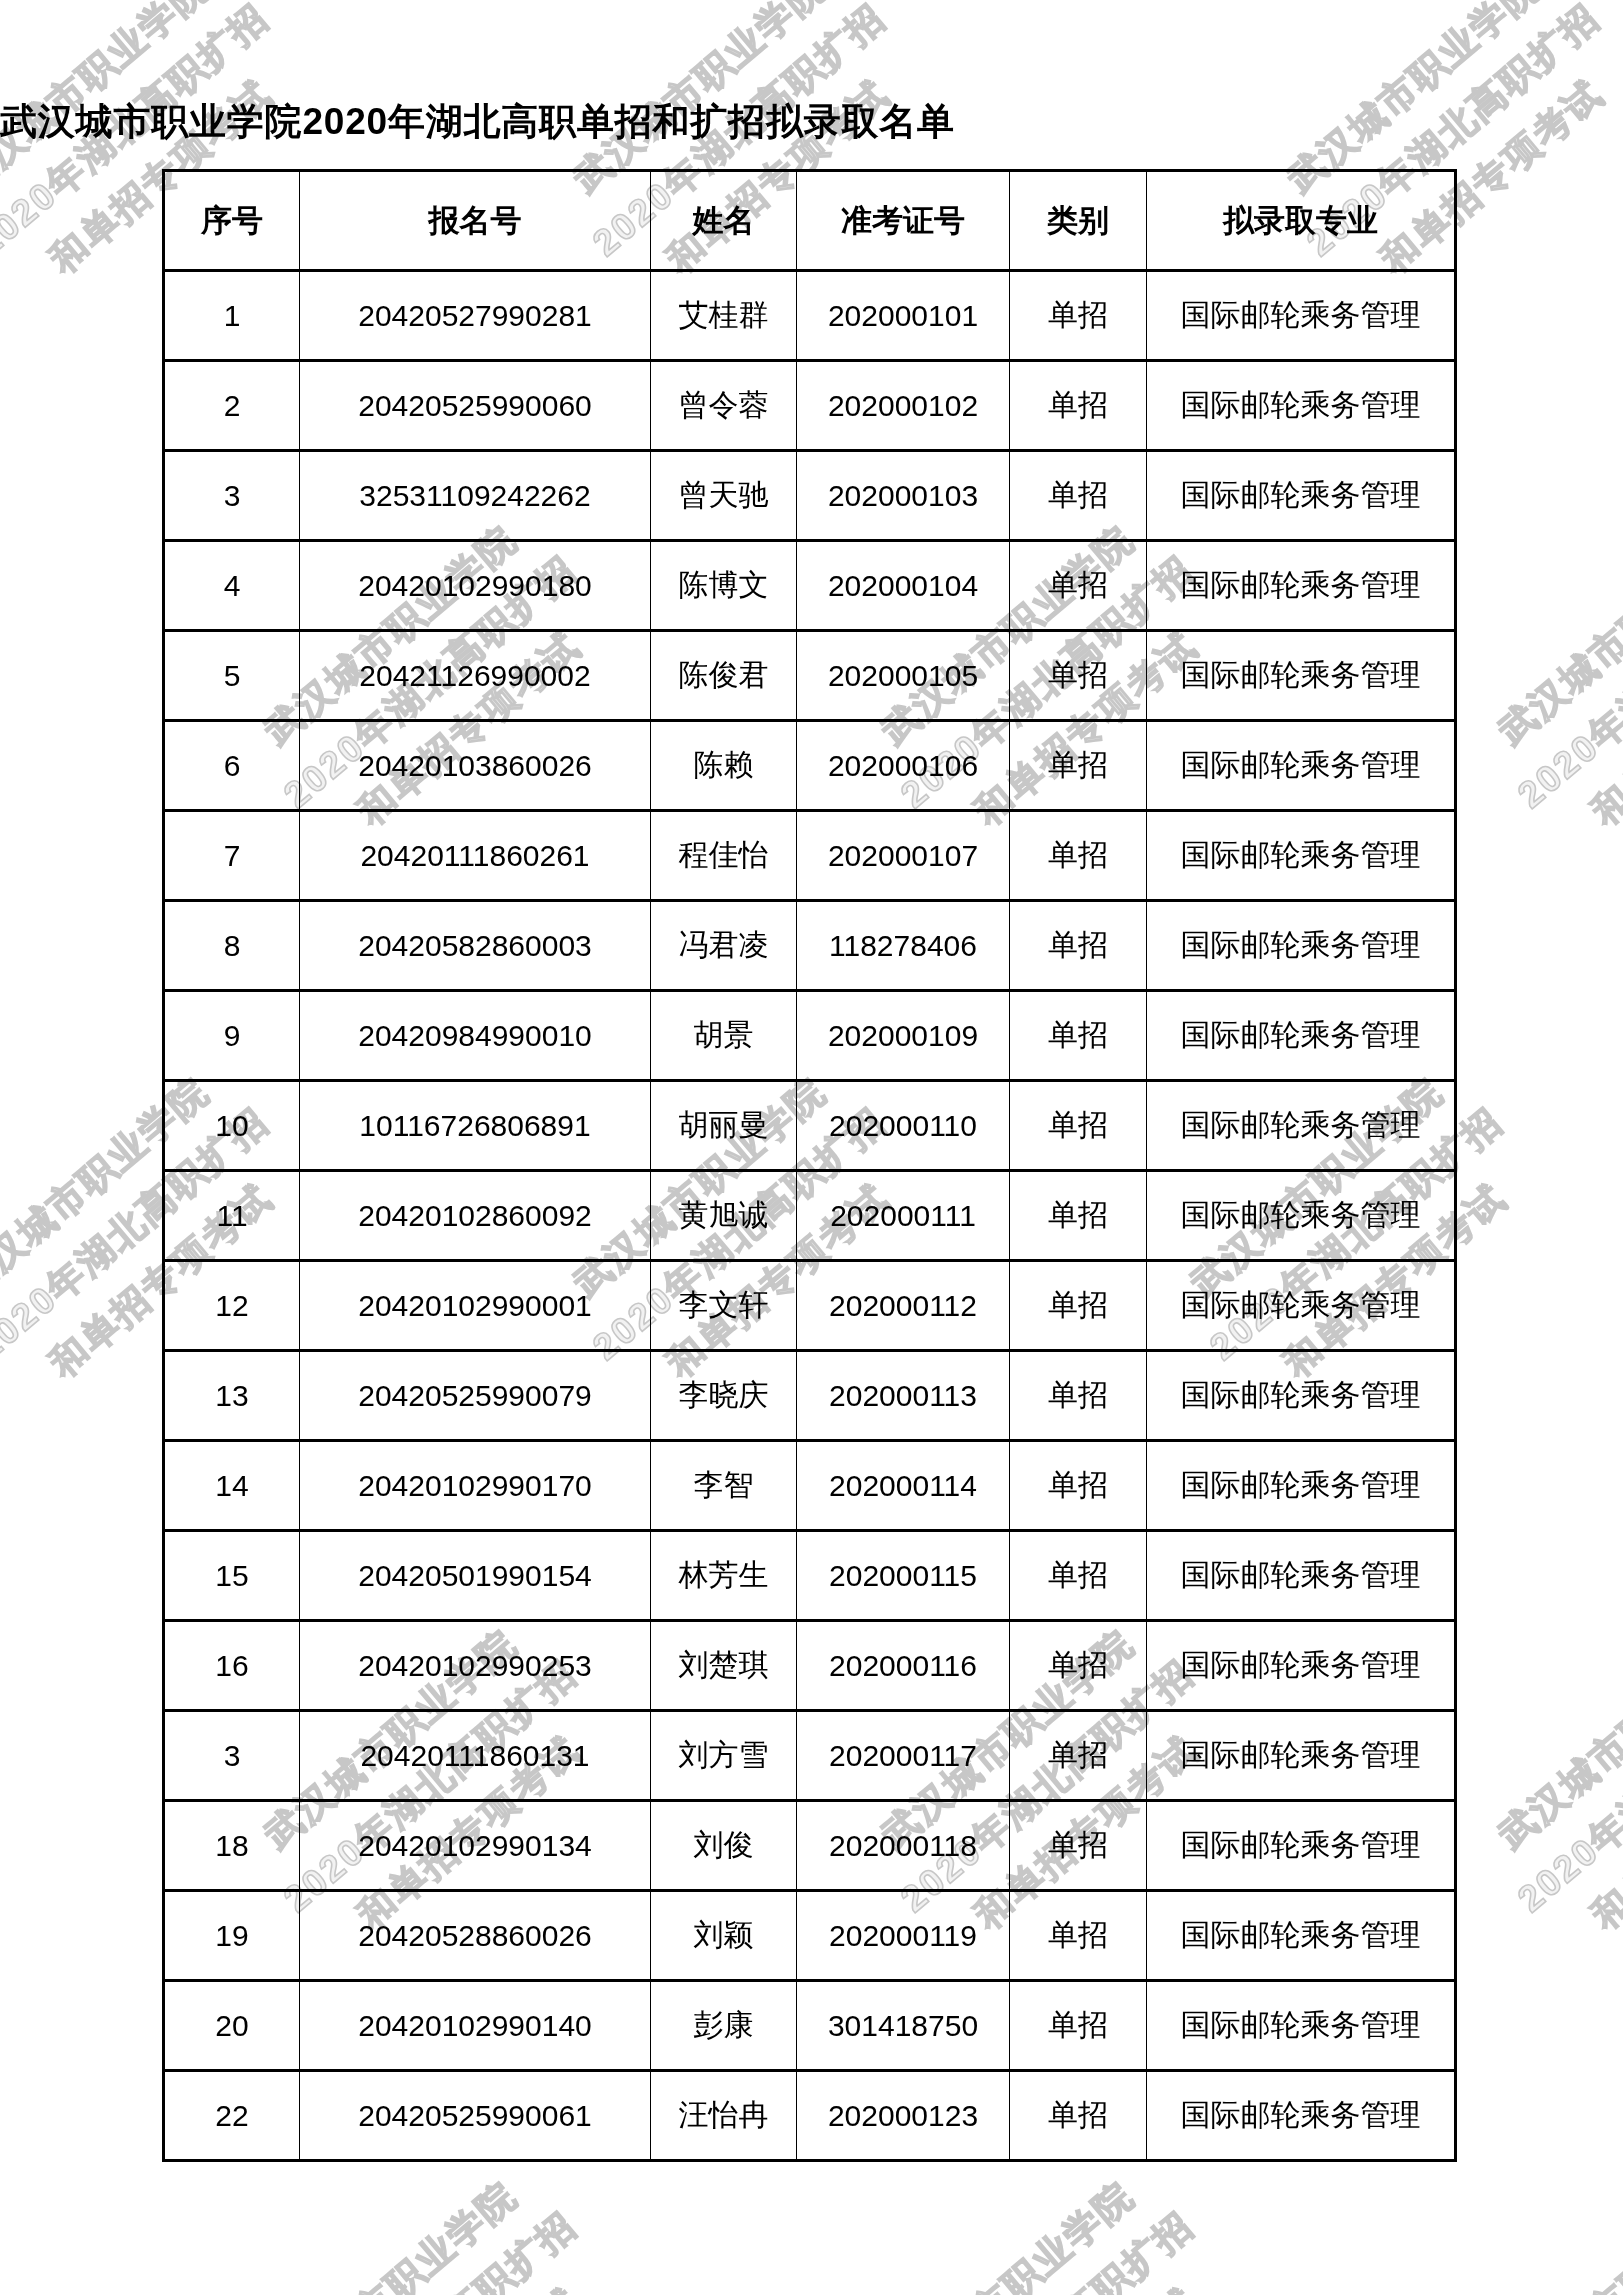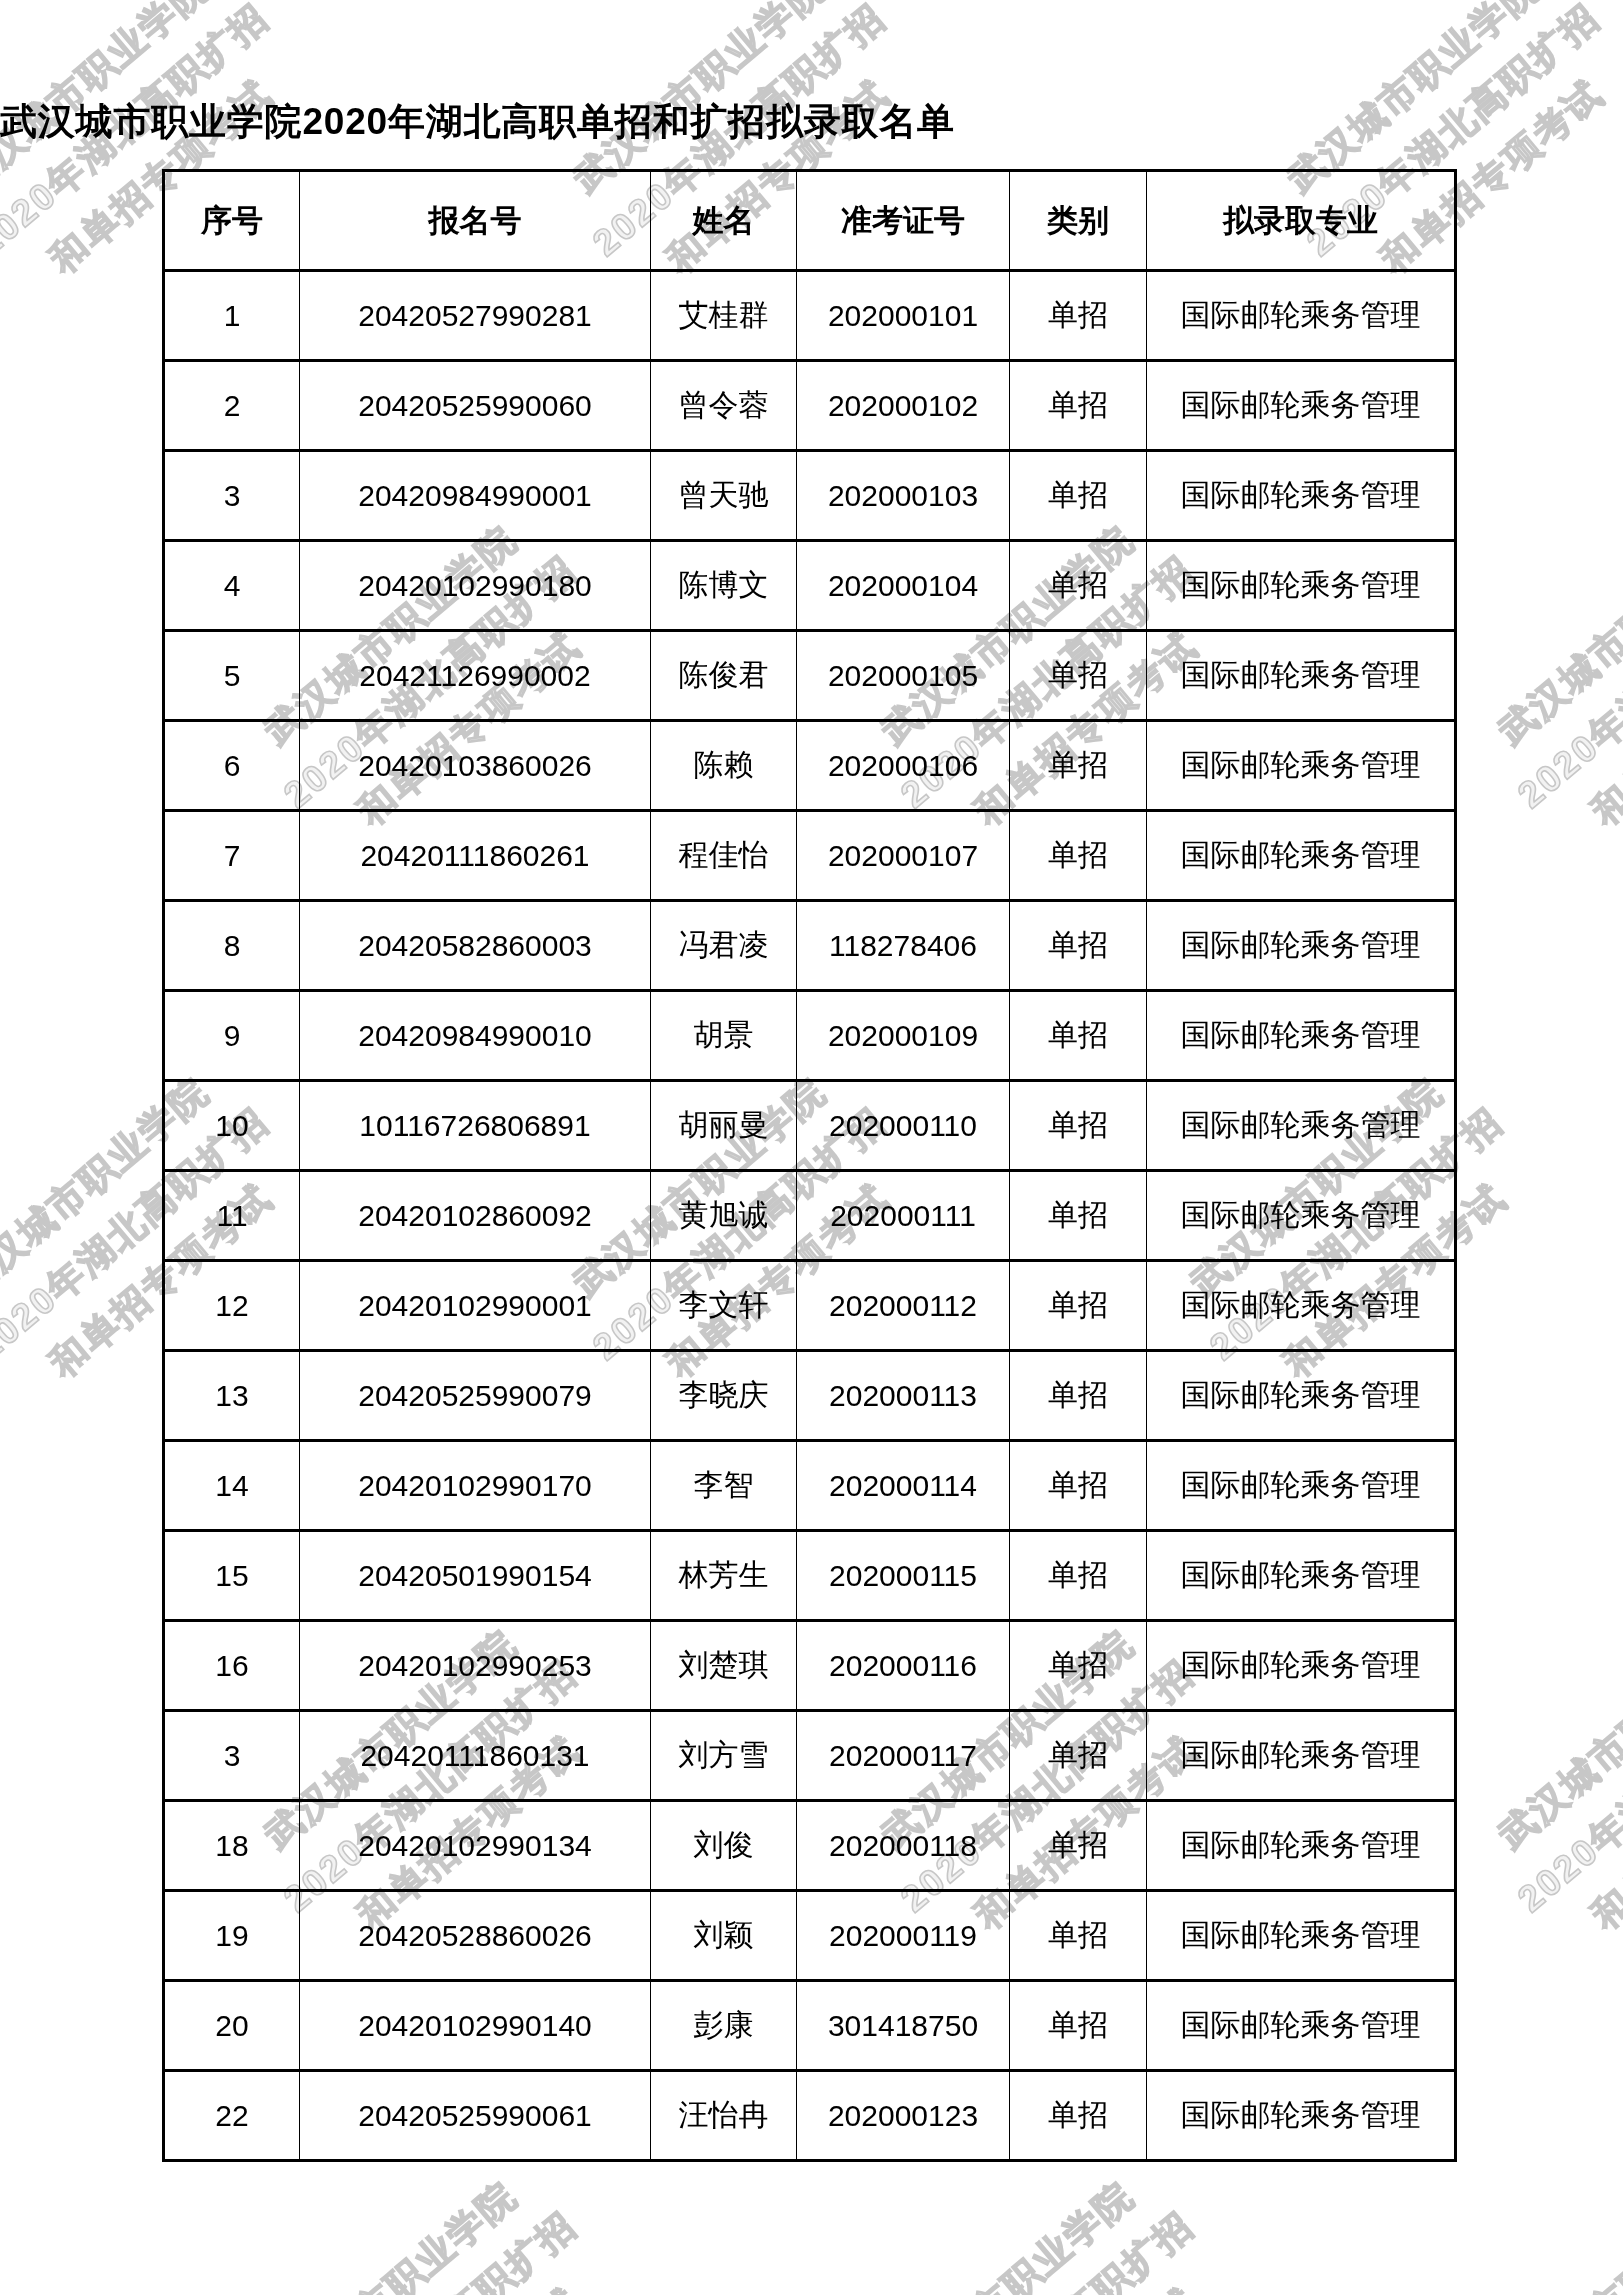--- a/index.html
+++ b/index.html
@@ -171,21 +171,21 @@
       <tr>
         <td>2</td>
         <td>20420525990060</td>
         <td>曾令蓉</td>
         <td>202000102</td>
         <td>单招</td>
         <td>国际邮轮乘务管理</td>
       </tr>
       <tr>
         <td>3</td>
-        <td>20420984990001</td>
+        <td>32531109242262</td>
         <td>曾天驰</td>
         <td>202000103</td>
         <td>单招</td>
         <td>国际邮轮乘务管理</td>
       </tr>
       <tr>
         <td>4</td>
         <td>20420102990180</td>
         <td>陈博文</td>
         <td>202000104</td>

